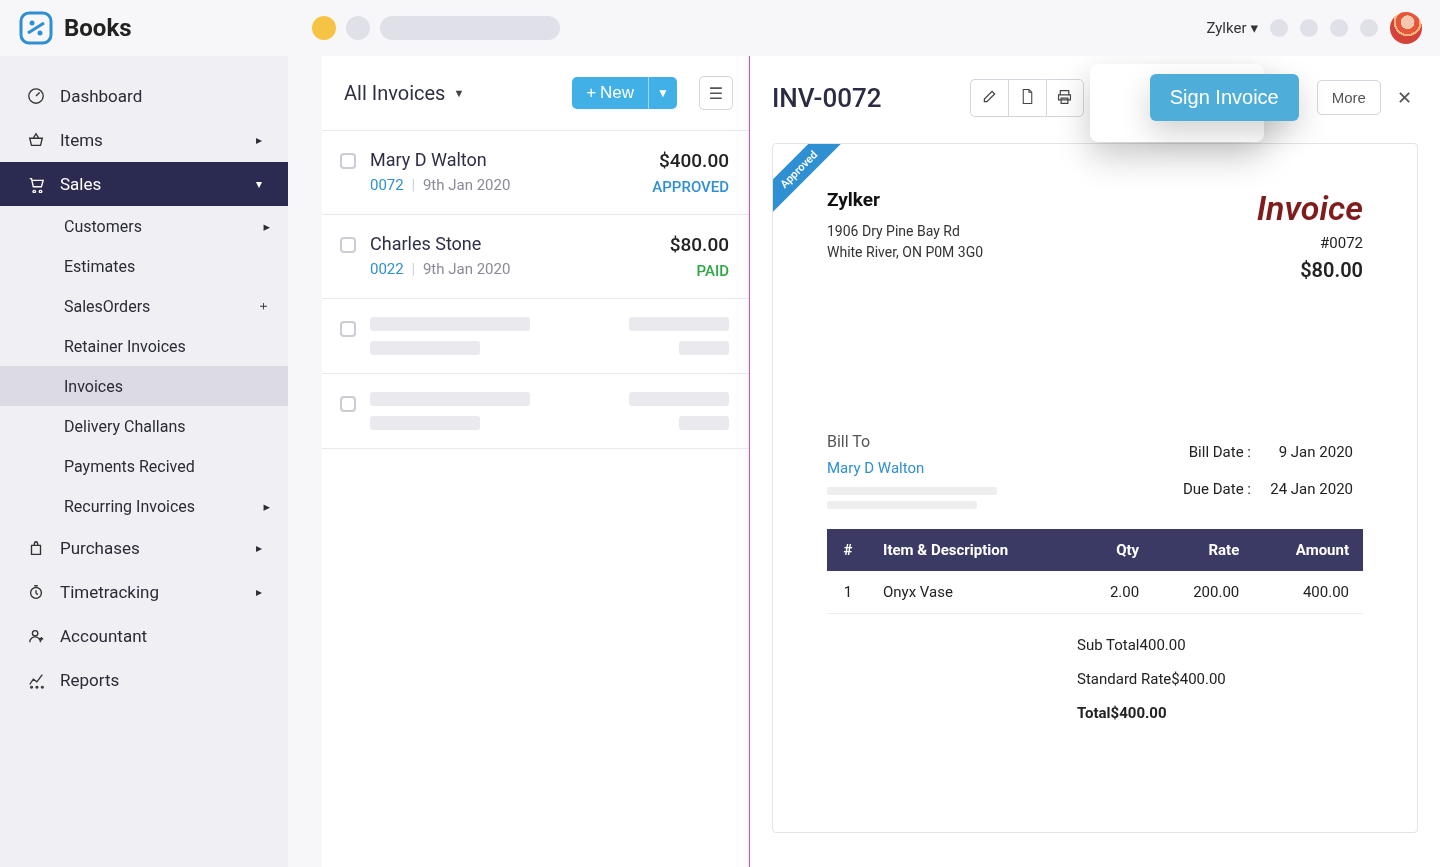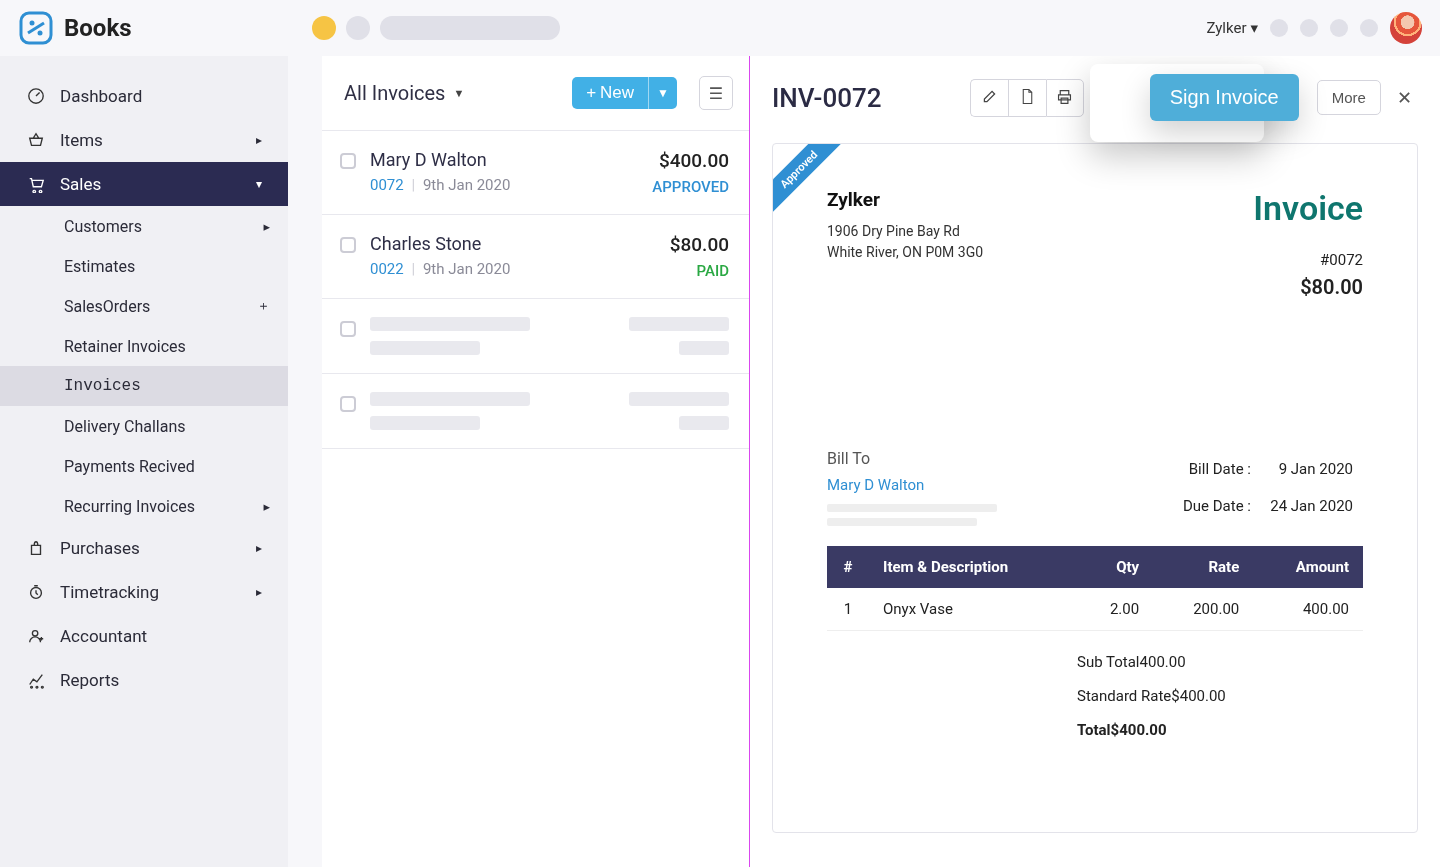--- a/index.html
+++ b/index.html
@@ -41,21 +41,21 @@
       display: flex; align-items: center; gap: 14px; height: 44px;
       padding: 0 26px; font-size: 17px; color: #2b2b38; cursor: pointer;
       position: relative;
     }
     .nav-item.active { background: #2b2b52; color: #fff; }
     .nav-item .caret { margin-left: auto; font-size: 12px; color: inherit;}
     .nav-sub {
       display: flex; align-items: center; height: 40px; padding-left: 64px; padding-right: 18px;
       font-size: 16px; color: #2b2b38; cursor: pointer;
     }
-    .nav-sub.selected { background: #dcdbe3; font-family: Liberation Mono, monospace; }
+    .nav-sub.selected { background: #dcdbe3; }
     .nav-sub .caret, .nav-sub .plus { margin-left: auto; font-size: 13px;}
     .nav-icon { width: 20px; height: 20px; display:flex; align-items:center; justify-content:center; }
 
     
     .list-panel {
       width: 428px; background: #fff; border-right: 1px solid #d946ef; display: flex; flex-direction: column; margin-left: 34px;
     }
     .list-header {
       display: flex; align-items: center; padding: 20px 16px 20px 22px; gap: 14px;
     }
@@ -129,22 +129,22 @@
       height: 690px; padding: 44px 54px;
     }
     .ribbon {
       position: absolute; top: 14px; left: -34px; width: 120px; text-align:center;
       background: #2f8fd3; color:#fff; font-size: 11px; font-weight:600; padding: 5px 0;
       transform: rotate(-45deg);
     }
     .doc-head { display: flex; justify-content: space-between; }
     .doc-company { font-size: 19px; font-weight: 700; color:#111; margin-bottom: 10px;}
     .doc-addr { font-size: 14px; color:#333; line-height: 1.5;}
-    .doc-invoice-label { font-size: 34px; font-weight: 600; color:#0f766e; text-align: right;}
-    .doc-invnum { font-size: 15px; color:#222; text-align: right; margin-top: 23px;}
+    .doc-invoice-label { font-size: 34px; font-weight: 600; color:#7f1d1d; text-align: right; font-style: italic;}
+    .doc-invnum { font-size: 15px; color:#222; text-align: right; margin-top: 6px;}
     .doc-amount { font-size: 20px; font-weight:600; color:#222; text-align: right; margin-top: 6px;}
 
     .doc-mid { display:flex; justify-content: space-between; margin-top: 150px; }
     .bill-to-label { font-size: 16px; color:#555; margin-bottom: 8px;}
     .bill-to-name { color:#2f8fd3; font-size: 15px; }
     .bill-to-lines { margin-top: 10px; display:flex; flex-direction:column; gap:6px;}
     .bskel { height:8px; background:#eee; border-radius:2px; width:160px;}
     .meta-table { font-size: 15px; color:#222;}
     .meta-table tr td { padding: 6px 8px; }
     .meta-table tr td:first-child { text-align: right; color:#222;}

